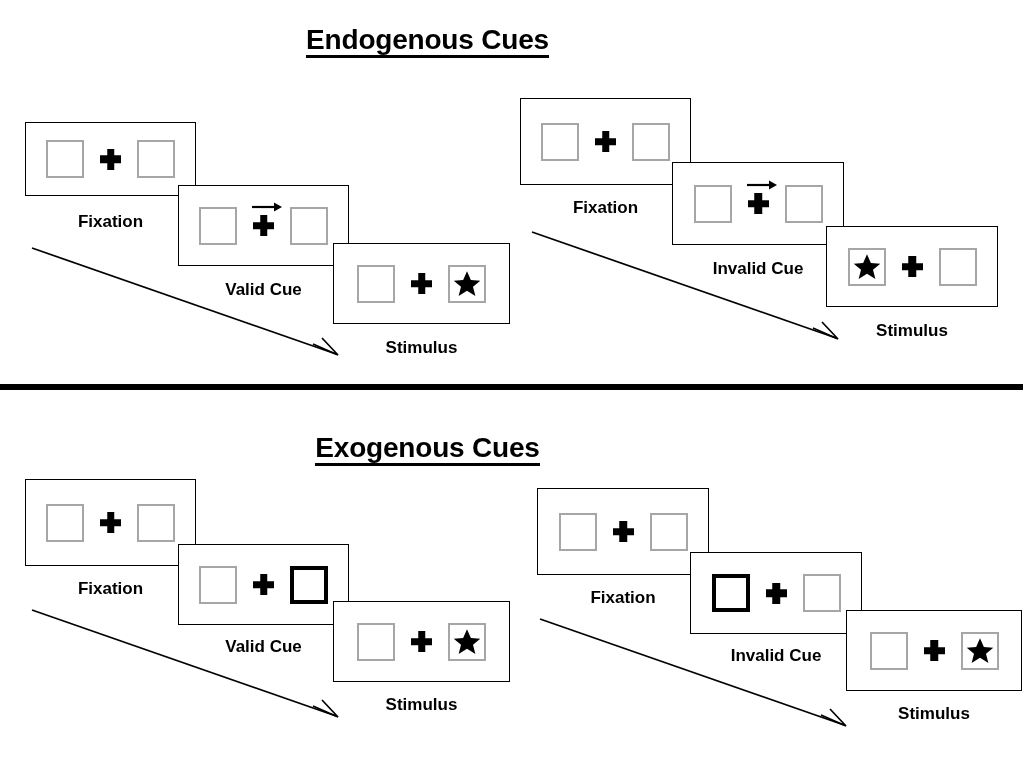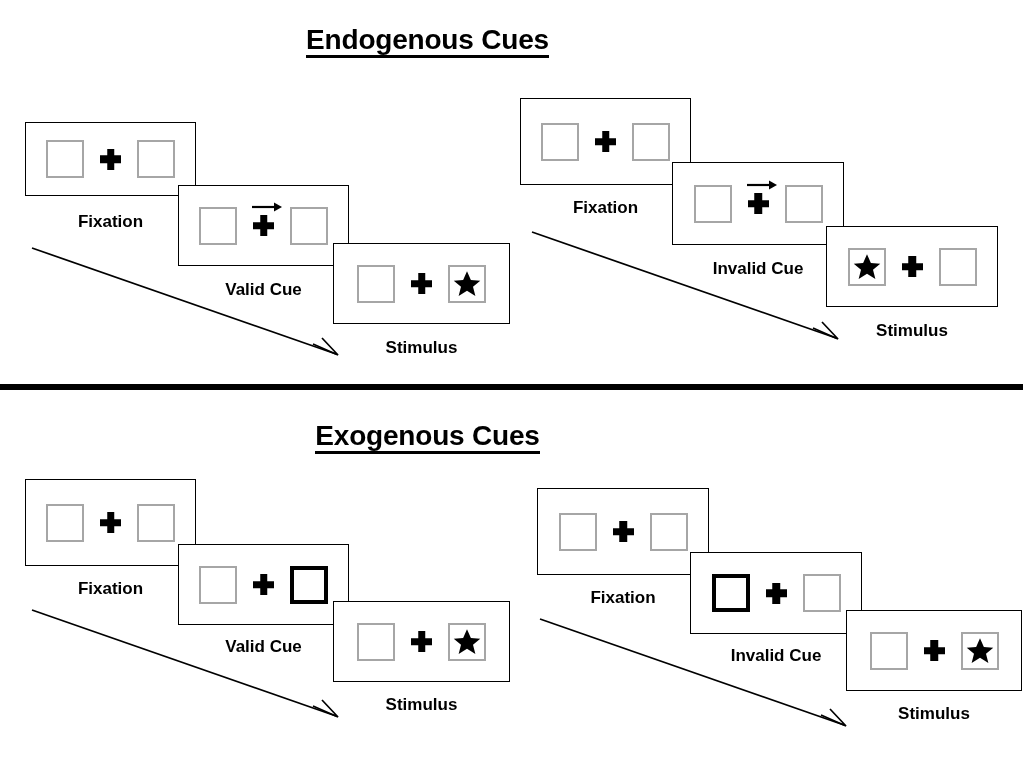--- a/index.html
+++ b/index.html
@@ -33,21 +33,21 @@
     font-weight: bold;
     letter-spacing: -0.2px;
   }
   .section-title span {
     border-bottom: 3px solid #000;
     padding-bottom: 1px;
     display: inline-block;
     line-height: 1.05;
   }
   #title-endogenous { top: 24px; }
-  #title-exogenous  { top: 28px; }
+  #title-exogenous  { top: 40px; }
 
   .divider {
     position: absolute;
     left: 0;
     top: 384px;
     width: 1023px;
     height: 6px;
     background: #000000;
   }
 

